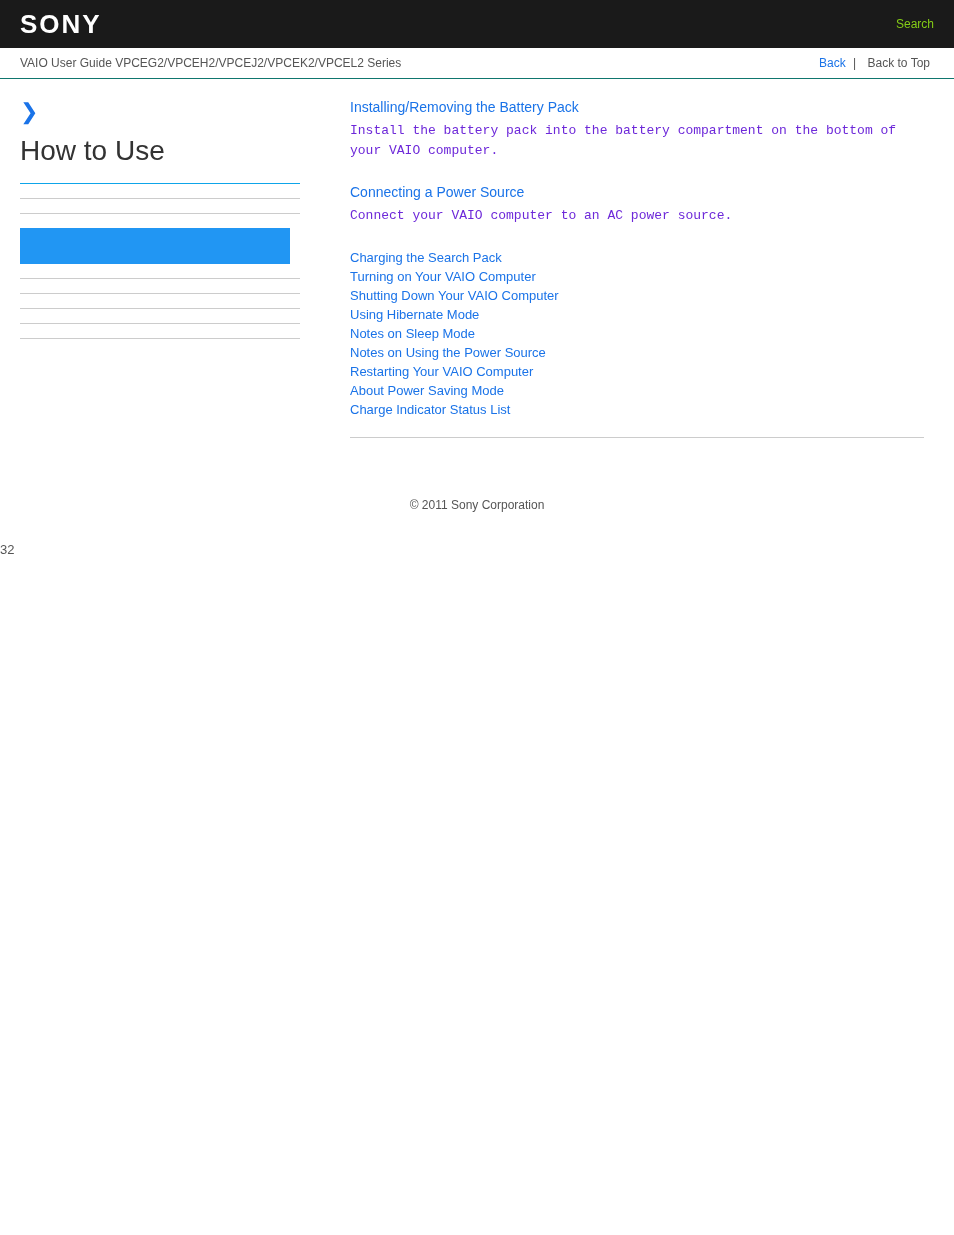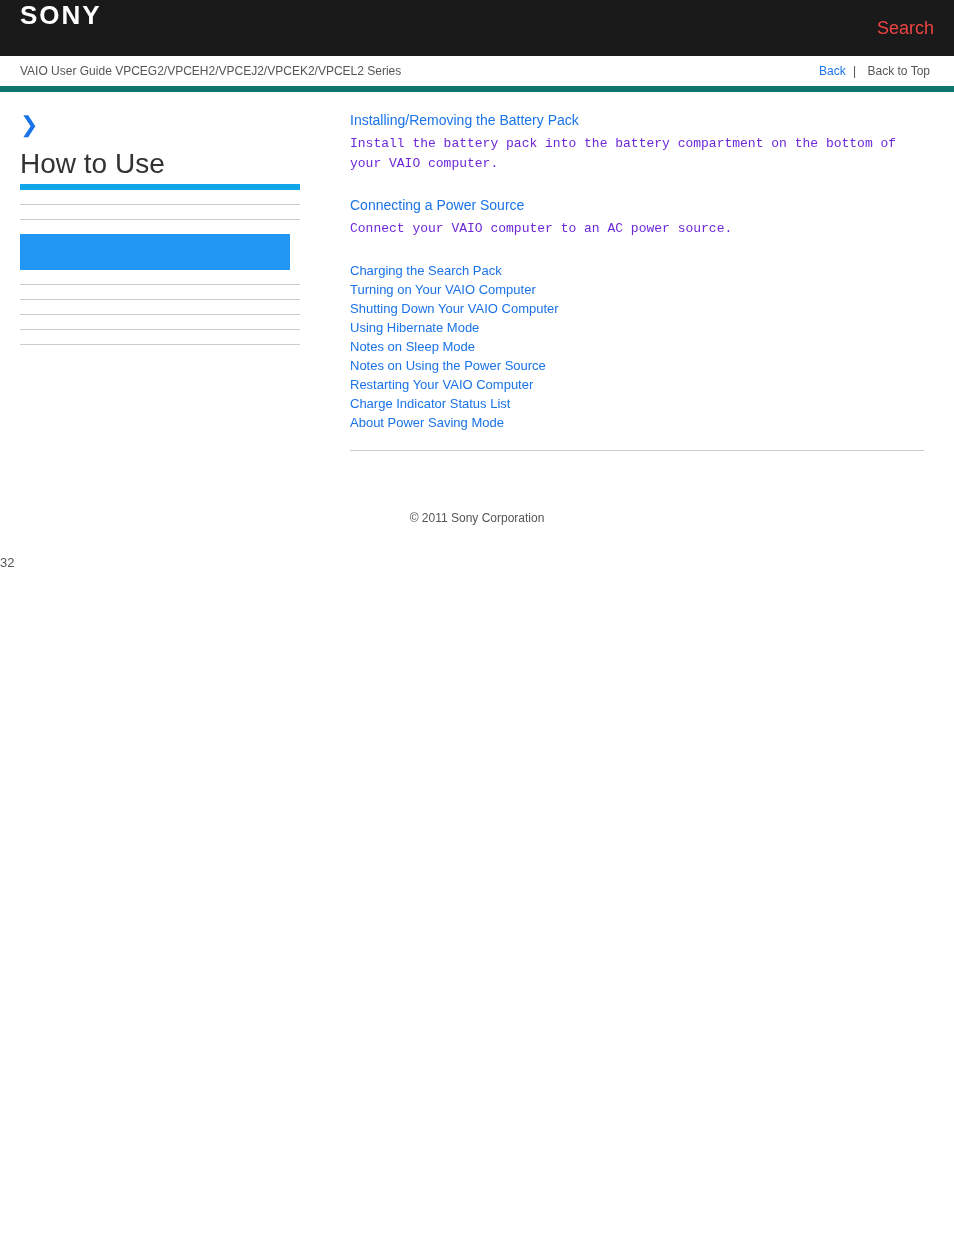--- a/index.html
+++ b/index.html
@@ -8,47 +8,48 @@
       font-size: 13px;
       color: #333;
       background: #fff;
       width: 954px;
       min-height: 1235px;
     }
 
     
     .header {
       background: #1a1a1a;
-      height: 56px;
+      height: 48px;
       display: flex;
+      align-items: center;
       justify-content: space-between;
       padding: 0 20px;
     }
     .sony-logo {
       color: #fff;
       font-size: 26px;
       font-weight: bold;
       letter-spacing: 2px;
       font-family: 'Arial Black', Arial, sans-serif;
     }
     .search-btn {
-      color: #ef4444;
-      font-size: 18px;
+      color: #84cc16;
+      font-size: 12px;
       background: none;
       border: none;
       cursor: pointer;
     }
 
     
     .nav-bar {
       padding: 8px 20px;
       display: flex;
       justify-content: space-between;
       align-items: center;
-      border-bottom: 6px solid #0f766e;
+      border-bottom: 1px solid #0f766e;
       font-size: 12px;
     }
     .nav-title {
       color: #555;
       font-size: 12px;
     }
     .nav-links a {
       color: #1a73e8;
       text-decoration: none;
       font-size: 12px;
@@ -77,22 +78,22 @@
       font-size: 22px;
       margin-bottom: 10px;
       display: block;
     }
 
     .sidebar-title {
       font-size: 28px;
       font-weight: normal;
       color: #333;
       margin-bottom: 12px;
-      padding-bottom: 4px;
-      border-bottom: 6px solid #0ea5e9;
+      padding-bottom: 16px;
+      border-bottom: 1px solid #0ea5e9;
     }
 
     .sidebar-divider {
       border: none;
       border-top: 1px solid #ccc;
       margin: 14px 0;
     }
 
     .sidebar-highlight {
       background: #2196F3;
@@ -207,22 +208,22 @@
     </div>
 
     <ul class="links-list" id="links-list">
     <li><a href="#">Charging the Search Pack</a></li>
         <li><a href="#">Turning on Your VAIO Computer</a></li>
         <li><a href="#">Shutting Down Your VAIO Computer</a></li>
         <li><a href="#">Using Hibernate Mode</a></li>
         <li><a href="#">Notes on Sleep Mode</a></li>
         <li><a href="#">Notes on Using the Power Source</a></li>
         <li><a href="#">Restarting Your VAIO Computer</a></li>
+        <li><a href="#">About Power Saving Mode</a></li>
         <li><a href="#">Charge Indicator Status List</a></li>
-        <li><a href="#">About Power Saving Mode</a></li>
       </ul>
 
     <hr class="content-divider">
 
   </div>
 </div>
 
 <div class="footer">
   <span>© 2011 Sony Corporation</span>
 </div>

